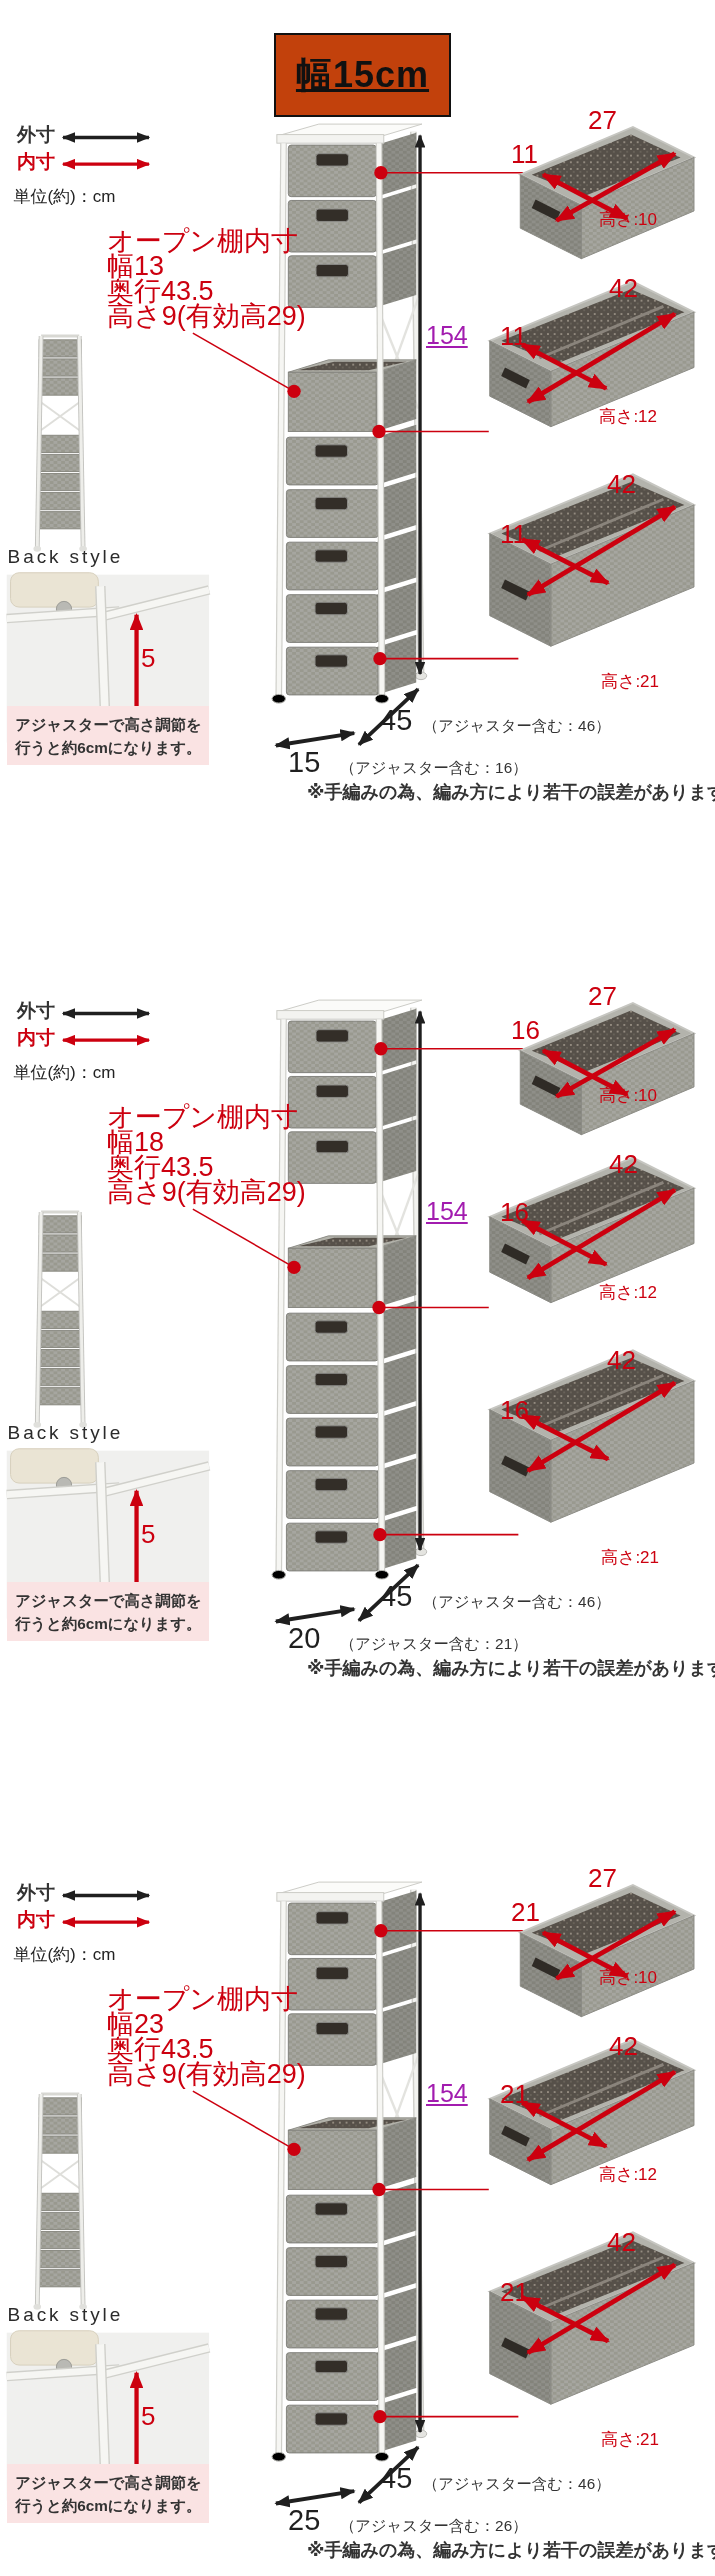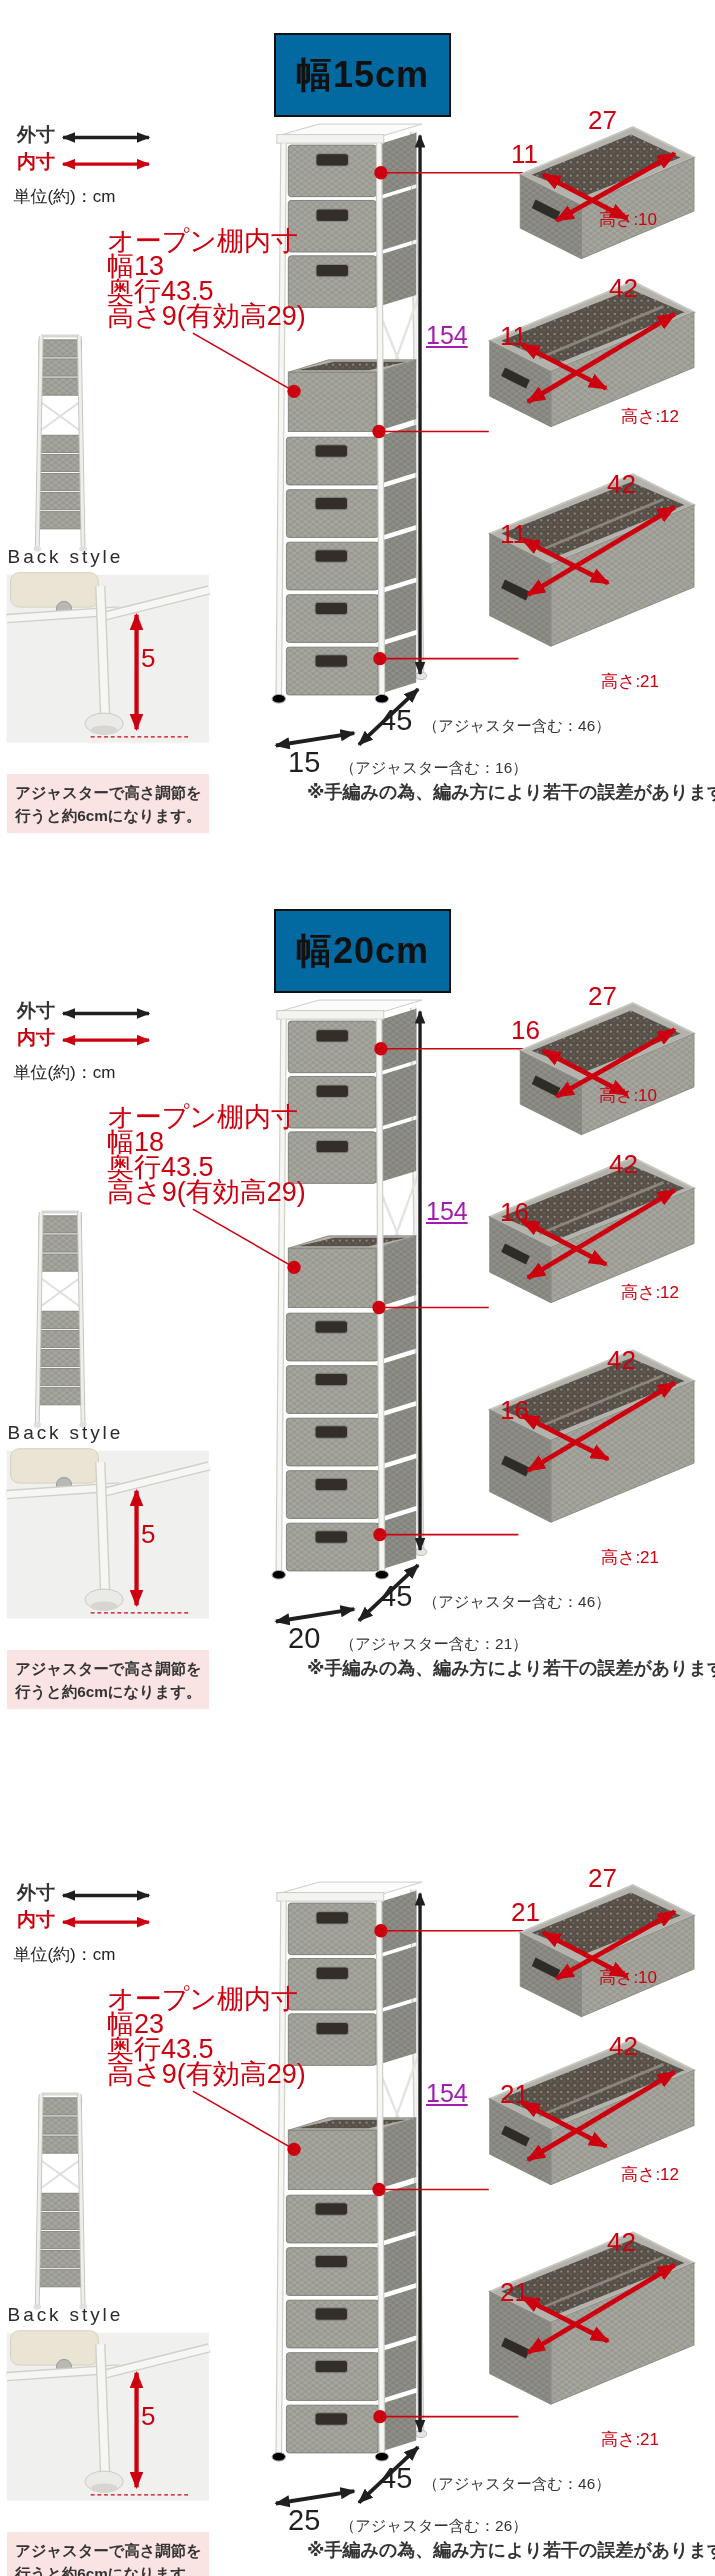--- a/index.html
+++ b/index.html
@@ -3,45 +3,45 @@
 <meta charset="utf-8">
 <style>
   html,body{margin:0;padding:0;}
   body{width:716px;height:2576px;position:relative;background:#ffffff;overflow:hidden;
        font-family:"Liberation Sans","DejaVu Sans",sans-serif;}
   .sec{position:absolute;left:0;width:716px;height:840px;}
   .abs{position:absolute;}
   
   .title-box{left:274px;top:33px;width:177px;height:84px;border:2.9px solid #111;
     box-sizing:border-box;display:flex;align-items:center;justify-content:center;
-    font-size:36px;font-weight:bold;color:#111;letter-spacing:1px;background:#0369a1;}
+    font-size:36px;font-weight:bold;color:#111;letter-spacing:1px;background:#c2410c;text-decoration:underline;}
   
   .lg-outer{left:17px;top:122px;font-size:19px;font-weight:bold;color:#333;}
   .lg-inner{left:17px;top:149px;font-size:19px;font-weight:bold;color:#cc000f;}
   .lg-unit{left:13.4px;top:185px;font-size:17px;color:#222;}
   
   .shelf-info{left:107px;top:229px;color:#cc000f;font-size:27px;line-height:25px;white-space:nowrap;}
   
   .backstyle-label{left:7.6px;top:546px;font-size:19px;color:#2b2b2b;letter-spacing:2.9px;}
   
   .adj-dim{left:141px;top:643px;font-size:26px;color:#cc000f;}
-  .pink-note{left:6.7px;top:774px;width:202px;height:59px;background:#fae3e3;box-sizing:border-box;
+  .pink-note{left:6.7px;top:706px;width:202px;height:59px;background:#fae3e3;box-sizing:border-box;
     padding:6.7px 8.6px;font-size:15.3px;font-weight:bold;line-height:23px;color:#333;white-space:nowrap;}
   
   .dim-154{left:426px;top:321px;font-size:25px;color:#a21caf;text-decoration:underline;}
   .dim-45{left:380px;top:704px;font-size:29px;color:#1f1f1f;}
   .dim-45n{left:423px;top:716px;font-size:15.3px;color:#333;}
   .dim-w{left:288px;top:746px;font-size:29px;color:#1f1f1f;}
   .dim-wn{left:328px;top:758px;font-size:15.3px;color:#333;margin-left:12px;}
   .handmade{left:307px;top:780px;font-size:18px;font-weight:bold;color:#333;white-space:nowrap;}
   
   .bk-num{font-size:26px;color:#cc000f;}
   .bk-h{font-size:17px;color:#cc000f;white-space:nowrap;}
   .b0-len{left:588px;top:105px;} .b0-wid{left:511px;top:139px;} .b0-h{left:599px;top:208px;}
-  .b1-len{left:609px;top:273px;} .b1-wid{left:500px;top:321px;} .b1-h{left:599px;top:405px;margin-left:22px;}
+  .b1-len{left:609px;top:273px;} .b1-wid{left:500px;top:321px;} .b1-h{left:599px;top:405px;}
   .b2-len{left:607px;top:469px;} .b2-wid{left:500px;top:519px;} .b2-h{left:601px;top:630px;margin-top:40px;}
   .overlay{position:absolute;left:0;top:0;pointer-events:none;}
 </style>
 </head>
 <body>
 
 <svg width="0" height="0" style="position:absolute" aria-hidden="true">
   <defs>
     <marker id="mk-b" viewBox="0 0 10 8" markerWidth="4" markerHeight="3.2" refX="9" refY="4" orient="auto-start-reverse" markerUnits="strokeWidth">
         <path d="M0,0L10,4L0,8z" fill="#1f1f1f"></path>
@@ -302,23 +302,20 @@
     <use href="#g-basket-a" transform="translate(505,105)"></use>
     <use href="#g-basket-b" transform="translate(495,285)"></use>
     <use href="#g-basket-c" transform="translate(495,487)"></use>
 
     <line x1="376" y1="780" x2="438" y2="722" stroke="#1f1f1f" stroke-width="4" marker-start="url(#mk-b)" marker-end="url(#mk-b)"></line>
     <line x1="289" y1="781" x2="371" y2="768" stroke="#1f1f1f" stroke-width="4" marker-start="url(#mk-b)" marker-end="url(#mk-b)"></line>
 
     <use href="#g-adjuster" transform="translate(7,602)"></use>
   </svg>
 
-  <div class="abs title-box">
-    <span>幅20cm</span>
-  </div>
 
   <div class="abs lg-outer">外寸</div>
   <div class="abs lg-inner">内寸</div>
   <div class="abs lg-unit">単位(約)：cm</div>
 
   <div class="abs shelf-info">
     <div>オープン棚内寸</div>
     <div>幅18</div>
     <div>奥行43.5</div>
     <div>高さ9(有効高29)</div>

